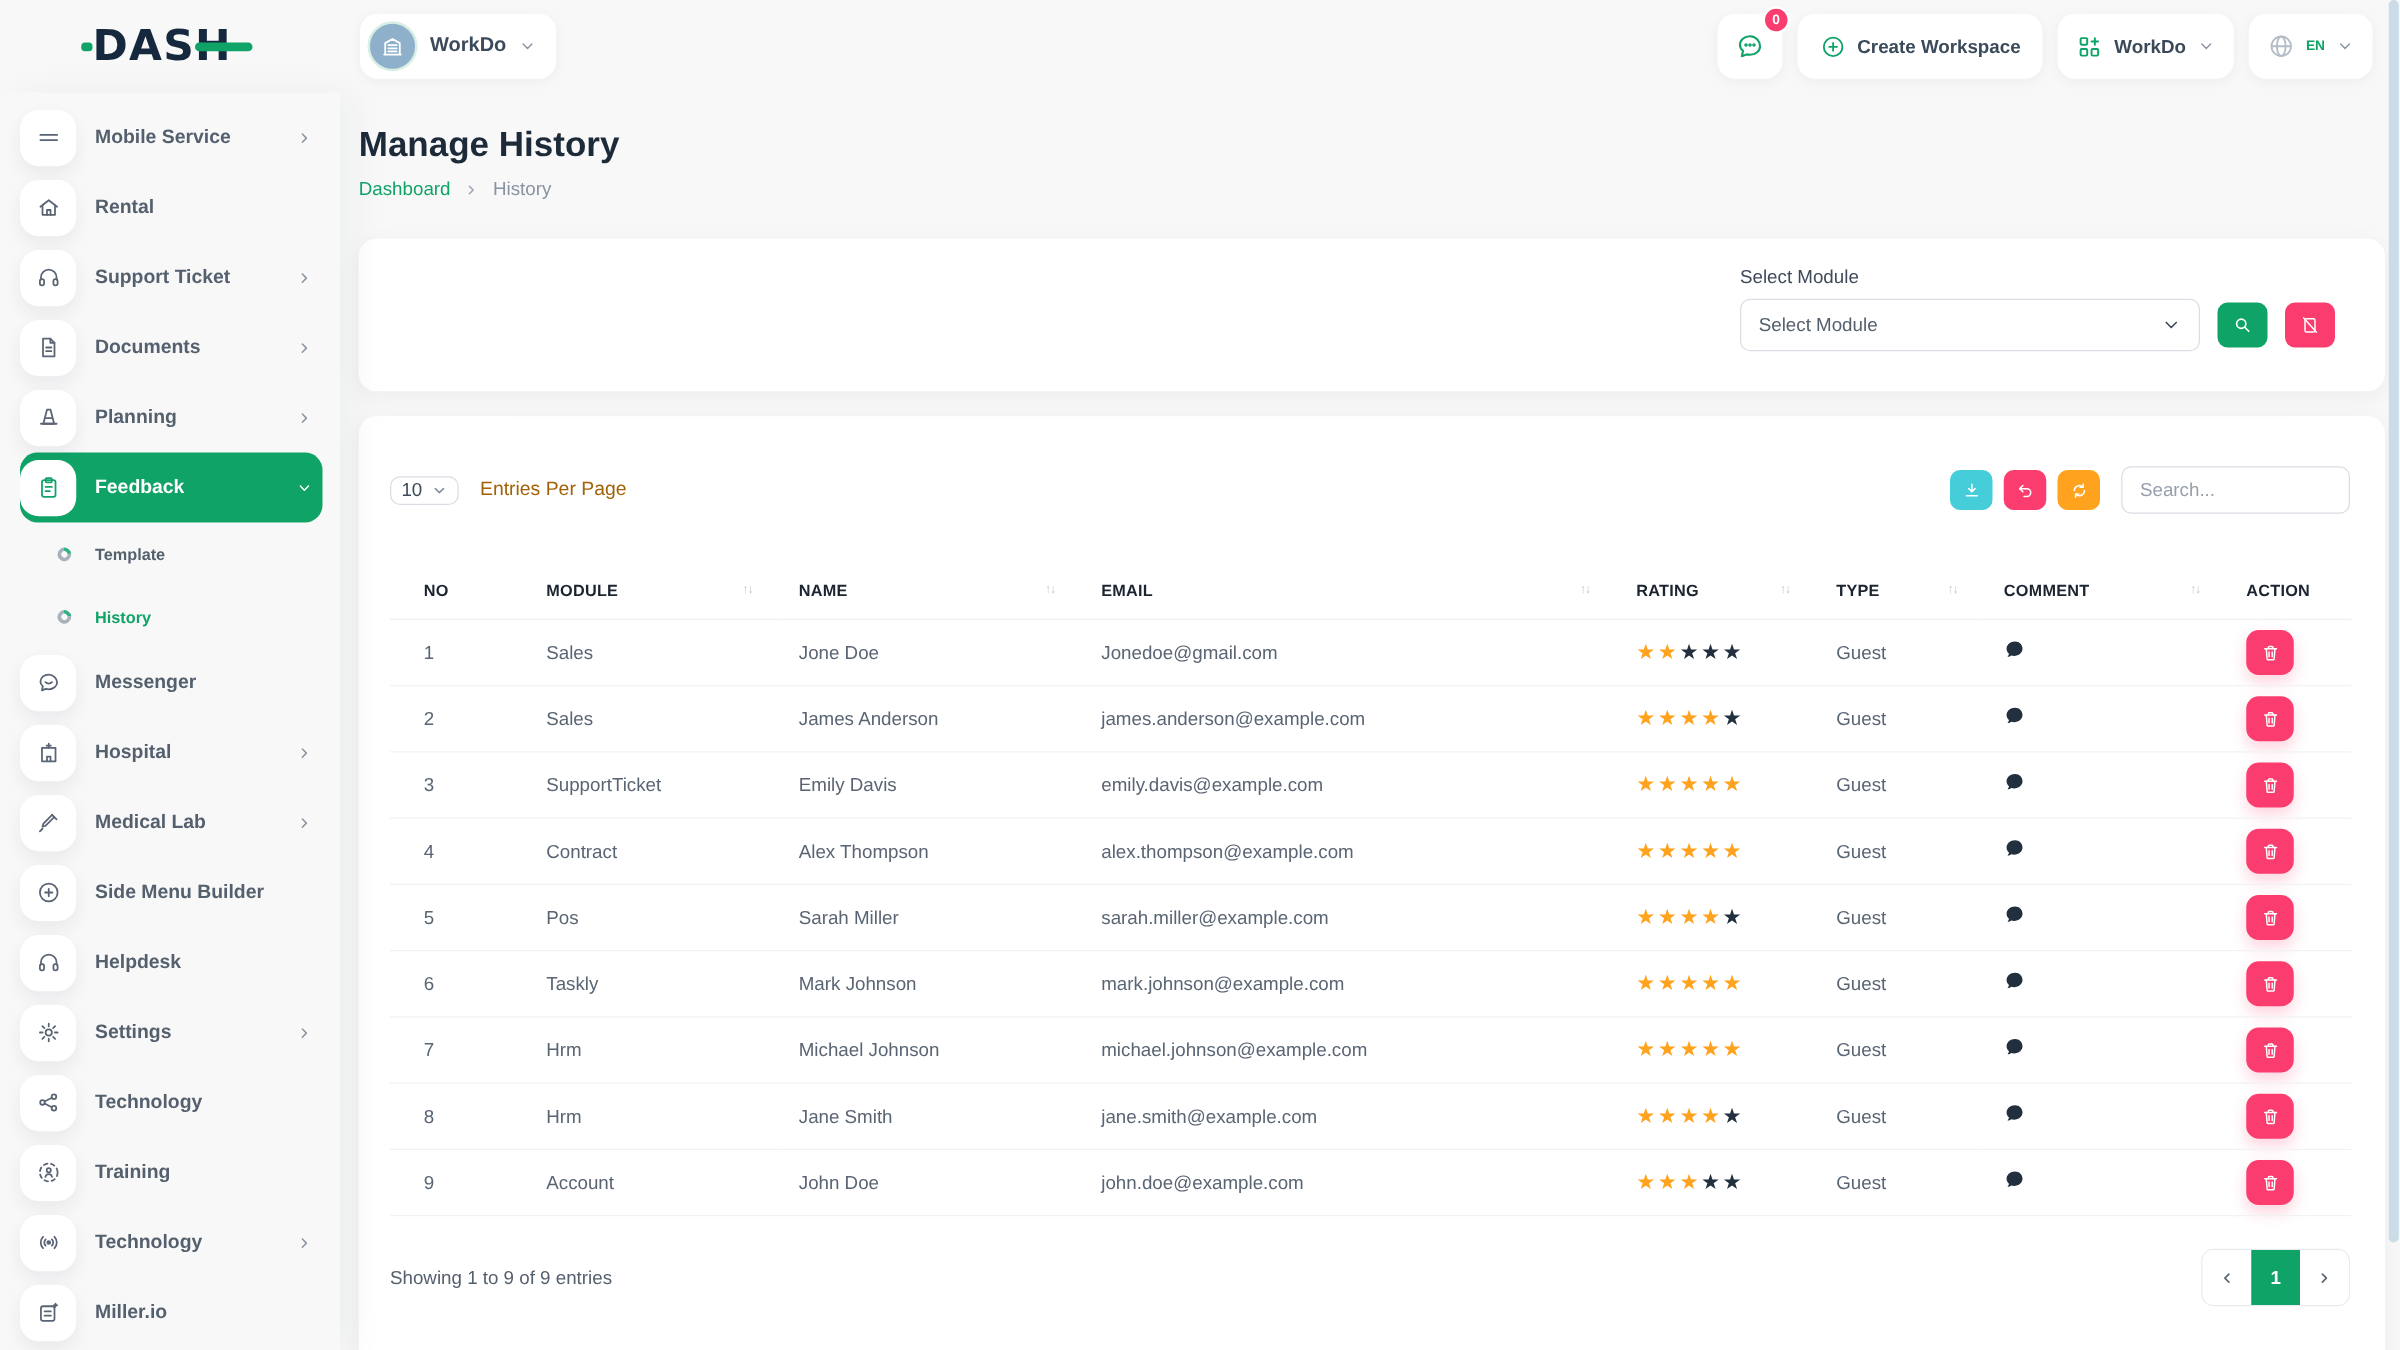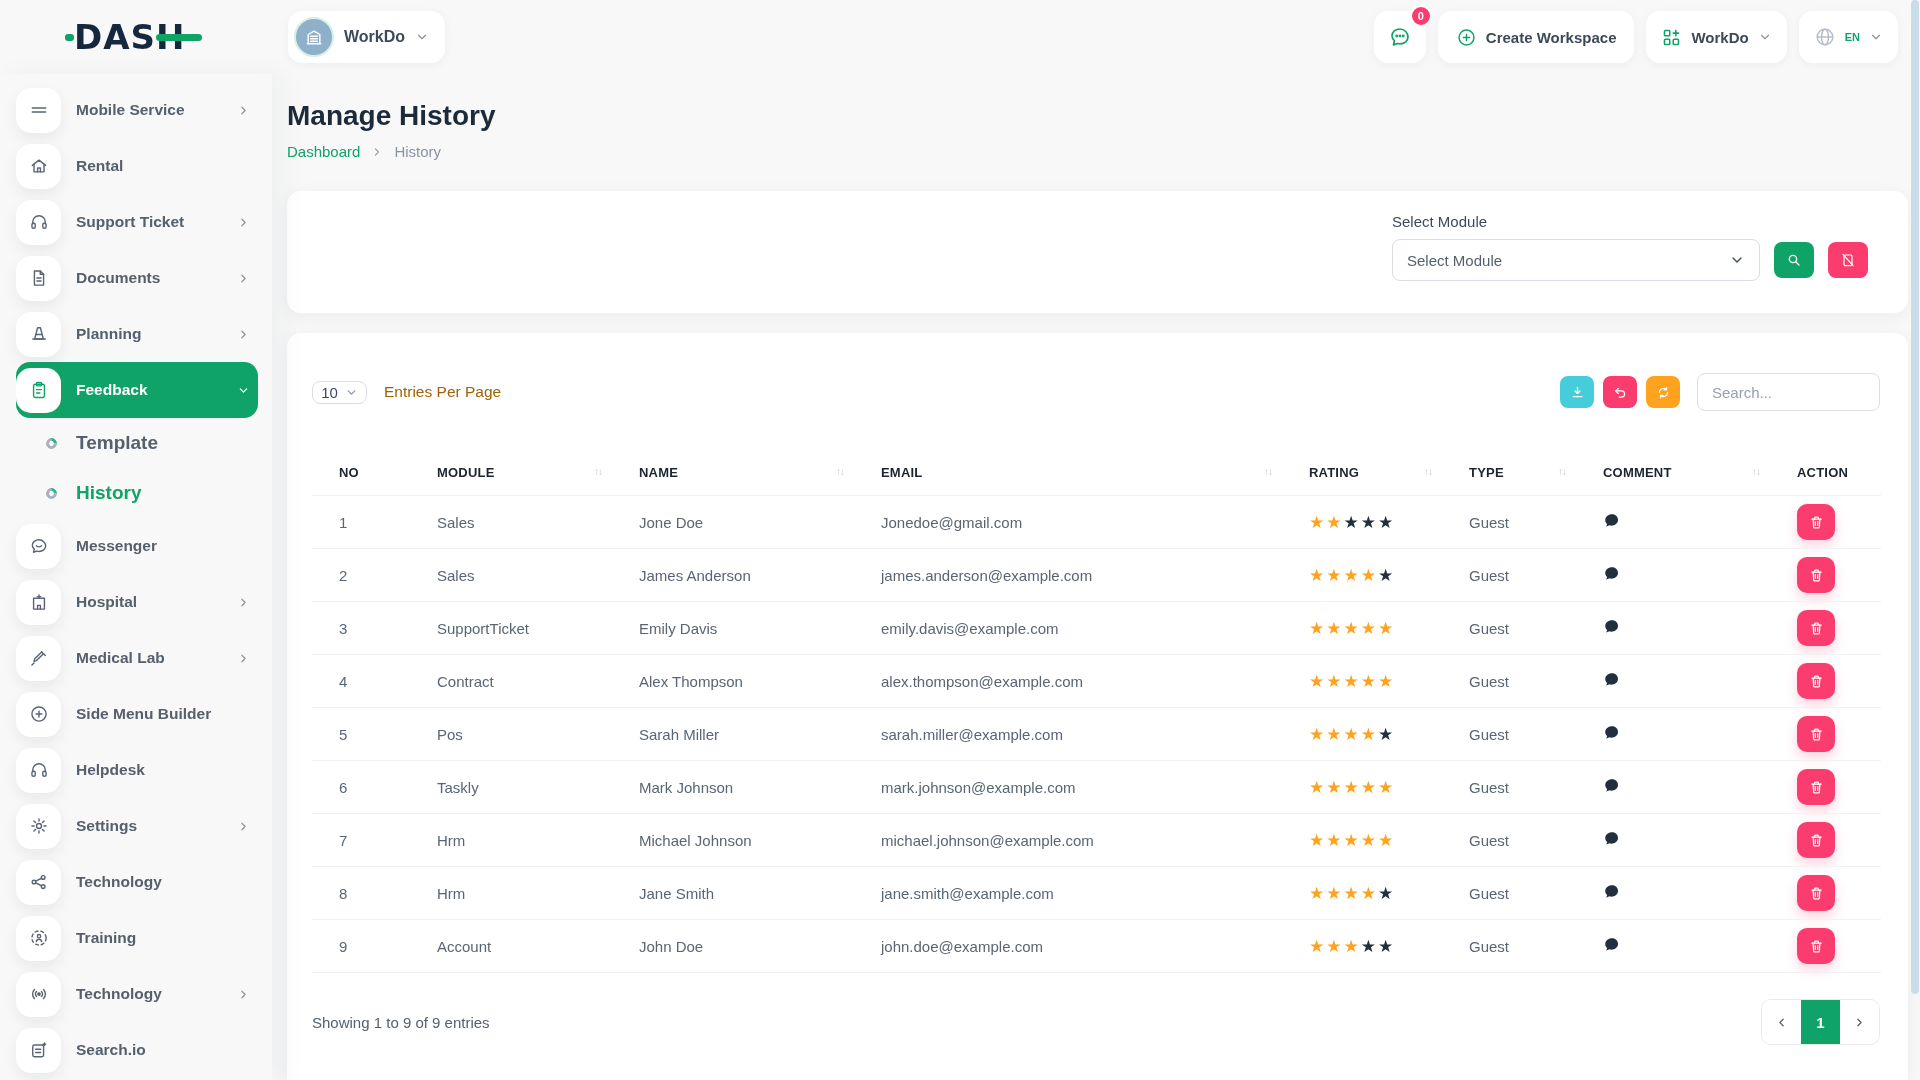--- a/index.html
+++ b/index.html
@@ -35,21 +35,21 @@
   .chev{color:#8A93A1;display:flex;}
 
   
   .sidebar{position:absolute;top:74px;left:0;bottom:0;width:272px;background:var(--bg);box-shadow:12px 0 26px rgba(30,42,60,.045);padding:8px 14px 0 16px;z-index:2;}
   .side-item{height:56px;display:flex;align-items:center;gap:15px;color:var(--text);font-size:15.5px;font-weight:600;cursor:pointer;padding-right:8px;border-radius:14px;}
   .icon-box{width:45px;height:45px;min-width:45px;border-radius:15px;background:#fff;box-shadow:0 6px 14px rgba(32,44,66,.07);display:flex;align-items:center;justify-content:center;color:#5A6474;}
   .side-item .chevr{margin-left:auto;color:#8A93A1;display:flex;}
   .side-item.active{background:var(--green);color:#fff;}
   .side-item.active .icon-box{color:var(--green);box-shadow:none;}
   .side-item.active .chevr{color:#fff;}
-  .sub-item{height:50px;display:flex;align-items:center;gap:19px;padding-left:30px;font-size:19px;font-weight:600;color:var(--text);cursor:pointer;}
+  .sub-item{height:50px;display:flex;align-items:center;gap:19px;padding-left:30px;font-size:13px;font-weight:600;color:var(--text);cursor:pointer;}
   .donut{width:11px;height:11px;min-width:11px;border-radius:50%;border:3px solid #A7B2BC;border-top-color:#34B183;transform:rotate(40deg);}
   .sub-item.active{color:var(--green);}
 
   
   .main{margin-left:272px;padding:26px 12px 0 15px;}
   .page-title{font-size:28px;font-weight:600;color:var(--text-dark);margin-bottom:11px;}
   .breadcrumb{display:flex;align-items:center;gap:11px;font-size:15px;}
   .breadcrumb .link{color:var(--green);cursor:pointer;}
   .breadcrumb .sep{color:#9AA3AF;display:flex;}
   .breadcrumb .current{color:var(--muted);}
@@ -398,21 +398,21 @@
     </div>
 
     <div class="side-item">
       <span class="icon-box">
           <svg width="20" height="20" viewBox="0 0 24 24" fill="none" stroke="currentColor" stroke-width="1.7" stroke-linecap="round" stroke-linejoin="round">
             <rect x="4.5" y="6" width="13" height="14" rx="2"></rect>
             <path d="M8 11h6M8 15h6"></path>
             <path d="M18.5 3.5v3M17 5h3"></path>
           </svg>
         </span>
-      <span>Search.io</span>
+      <span>Miller.io</span>
     </div>
 
   </aside>
 
   <main class="main">
 
     <h1 class="page-title">Manage History</h1>
 
     <div class="breadcrumb">
       <span class="link">Dashboard</span>

